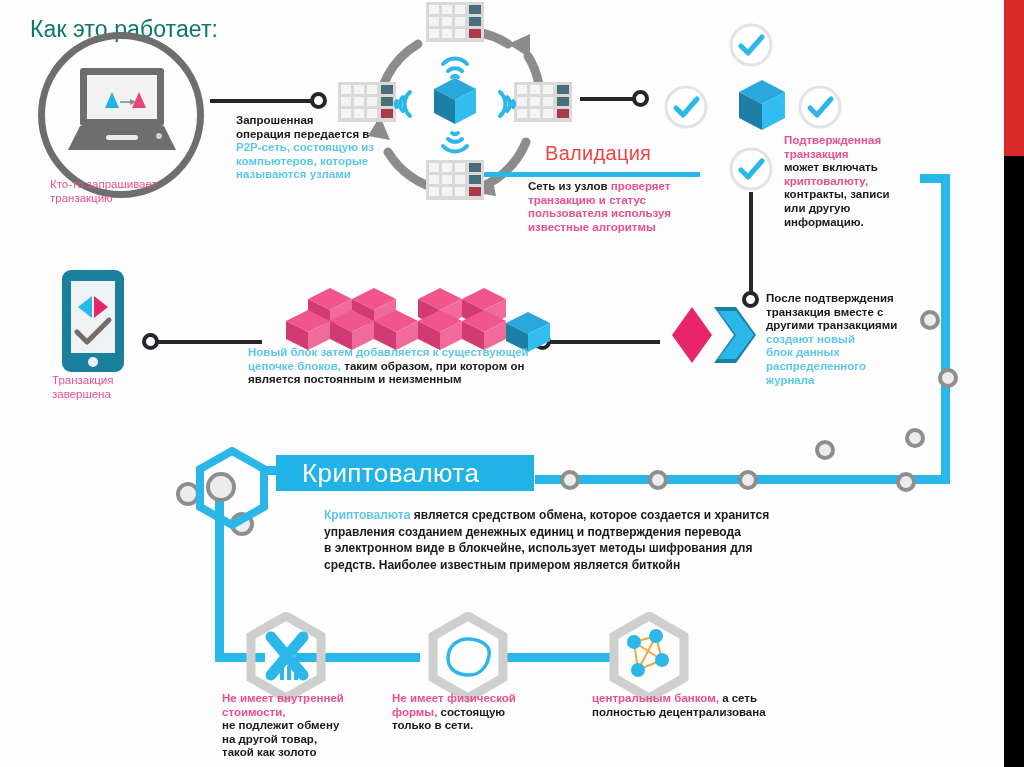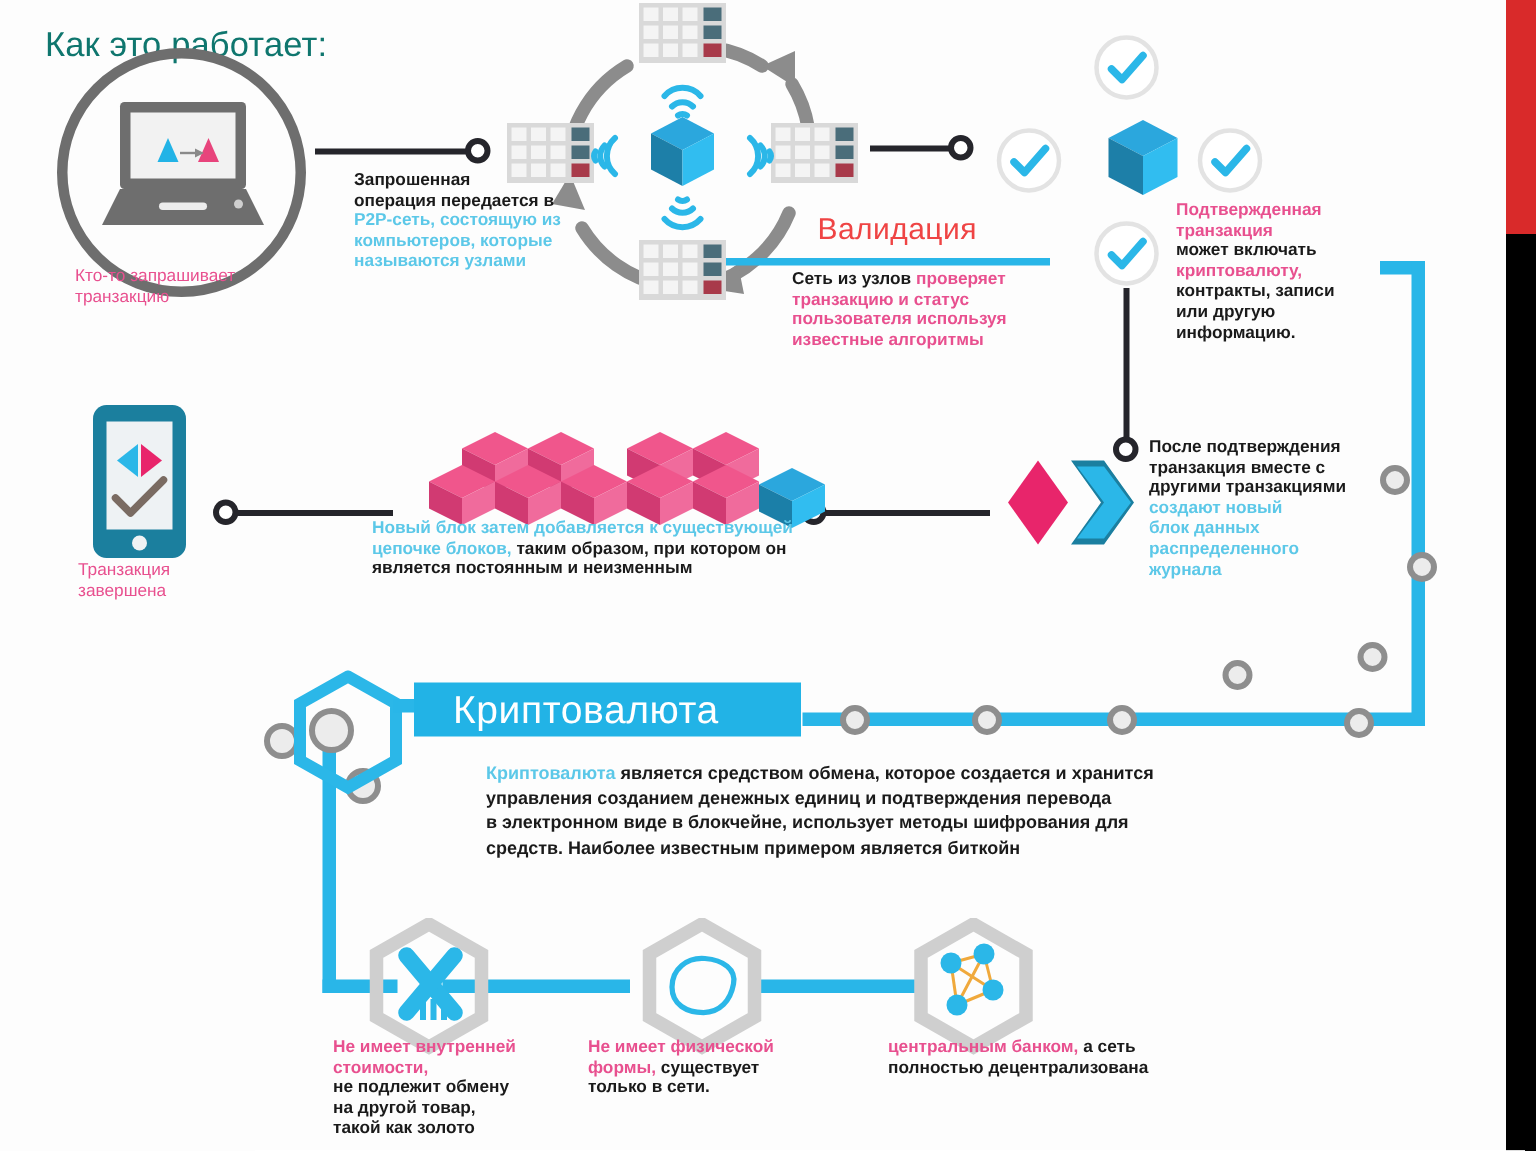--- a/index.html
+++ b/index.html
@@ -431,21 +431,21 @@
     </svg>
   </div>
   <div class="abs" style="left:442px; top:634px;">
     <svg width="52" height="46" viewBox="0 0 52 46">
       <path d="M6 24 C6 12 16 4 28 5 C40 6 49 12 47 22 C45 33 38 41 27 41 C16 41 6 36 6 24 Z" fill="none" stroke="#2bb7e8" stroke-width="3.5" stroke-linejoin="round"></path>
     </svg>
   </div>
   <div class="abs txt" style="left:392px; top:692px; width:190px;">
     <div class="p">Не имеет физической</div>
     <div>
-      <span class="p">формы,</span><span class="k"> существует</span>
+      <span class="p">формы,</span><span class="k"> состоящую</span>
     </div>
     <div class="k">только в сети.</div>
   </div>
 
   <div class="abs" style="left:606px; top:612px;">
     <svg width="86" height="92" viewBox="0 0 86 92">
       <polygon points="43,4 78,24 78,66 43,86 8,66 8,24" fill="none" stroke="#cfcfcf" stroke-width="9"></polygon>
     </svg>
   </div>
   <div class="abs" style="left:620px; top:626px;">

